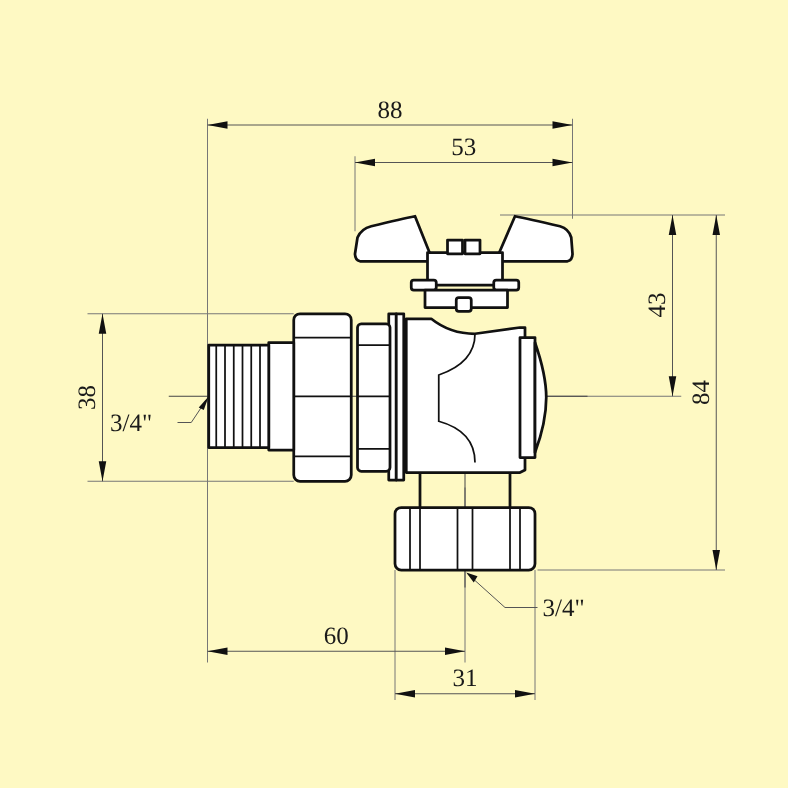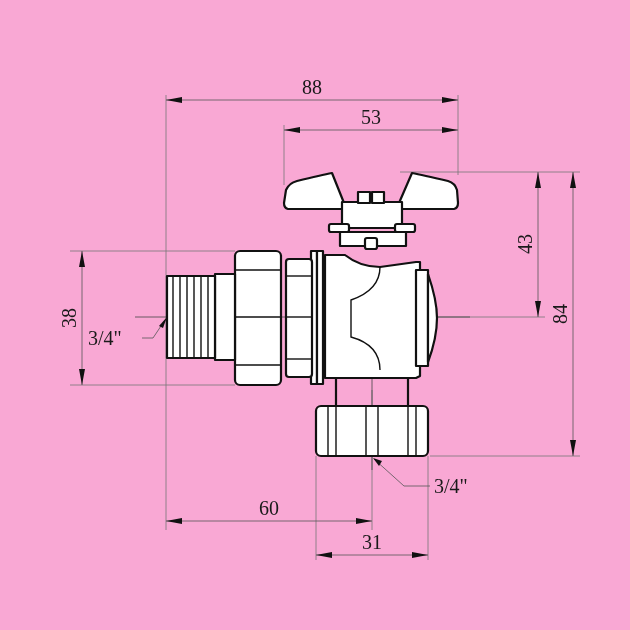--- a/index.html
+++ b/index.html
@@ -1,16 +1,16 @@
 <!DOCTYPE html>
 <html><head>
   <meta charset="utf-8">
   <style>
     html, body { margin: 0; padding: 0; background: #ffffff; }
-    .canvas { position: relative; width: 630px; height: 630px; background: #f9a8d4; overflow: hidden; }
+    .canvas { position: relative; width: 630px; height: 630px; background: #fef9c3; overflow: hidden; }
     svg { position: absolute; left: 0; top: 0; }
     .dim-text { font-family: "Liberation Serif", serif; font-size: 20px; fill: #1a1a1a; }
     .dim-line { stroke: #555; stroke-width: 0.8; fill: none; }
     .ext-line { stroke: #777; stroke-width: 0.8; fill: none; }
     .part { stroke: #111; stroke-width: 2.2; fill: #fff; stroke-linejoin: round; }
     .part-thin { stroke: #111; stroke-width: 1.4; fill: none; }
     .center { stroke: #444; stroke-width: 0.8; fill: none; }
     .arrow { fill: #111; }
   </style>
 </head>

